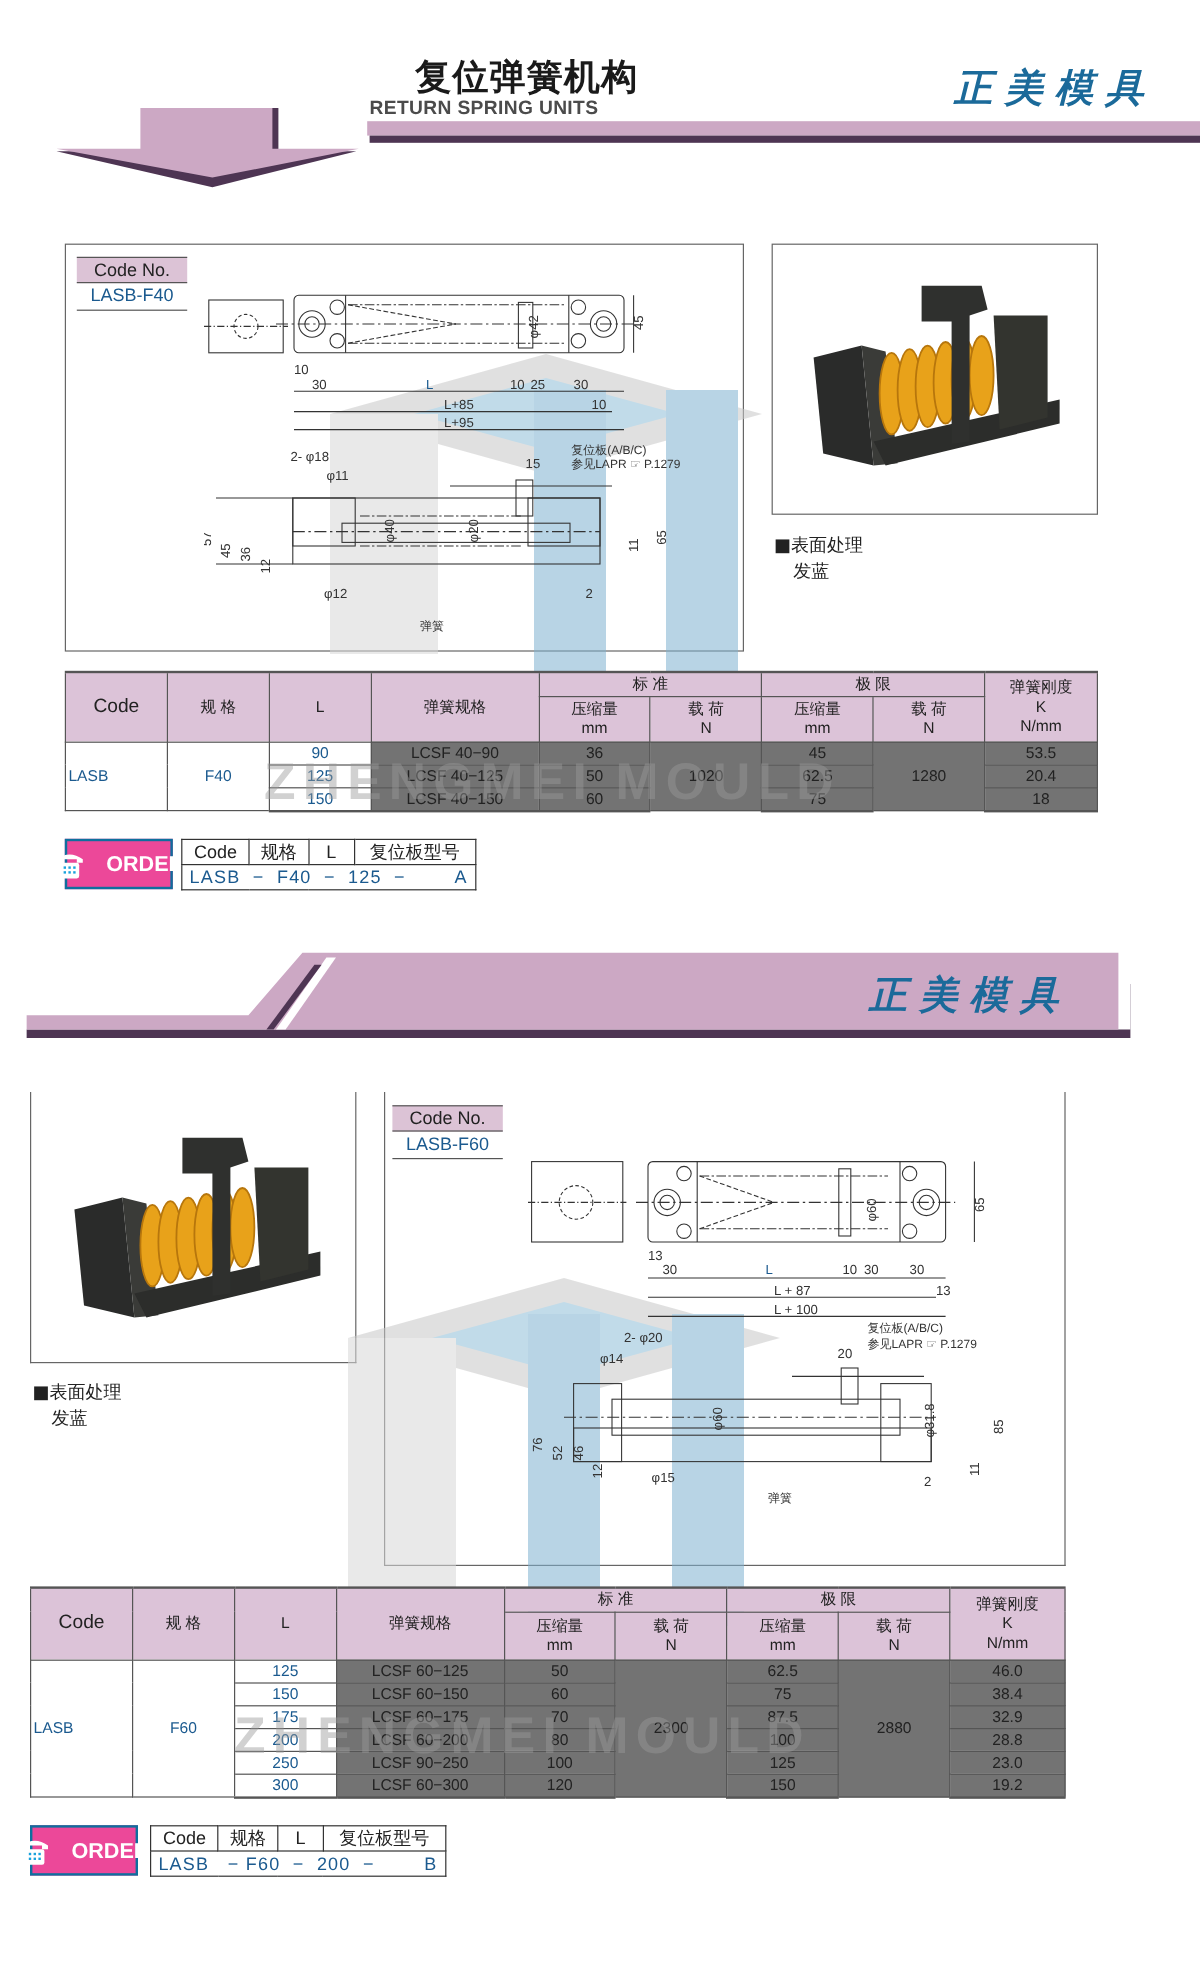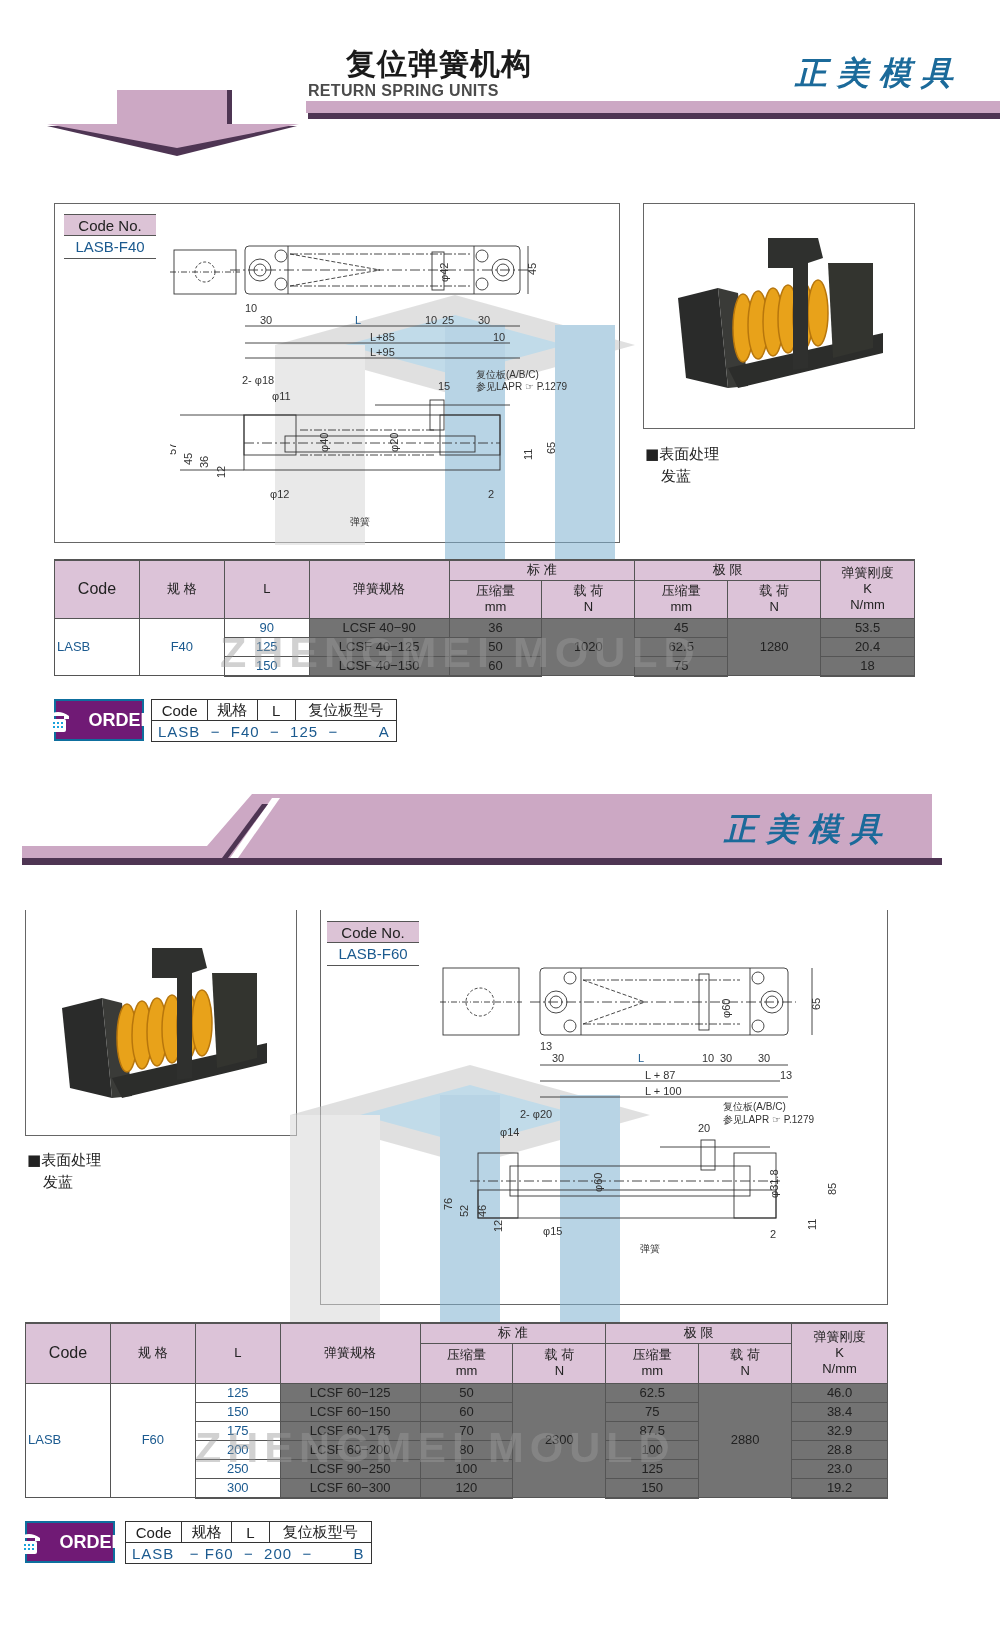--- a/index.html
+++ b/index.html
@@ -27,21 +27,21 @@
   table.spec th { background: #dcc3d8; font-weight: normal; color: #222; border: 1px solid #555; text-align: center; line-height: 16px; }
   table.spec td { border: 1px solid #555; text-align: center; height: 19px; line-height: 18px; padding: 0; }
   table.spec td.pink { background: #737373; }
   table.spec td.white { background: #ffffff; }
   table.spec td.blue { color: #1b5a8f; }
   table.spec tr.top-border th { border-top: 2px solid #555; }
   table.spec tr.last td { border-bottom: 2px solid #555; }
   table.spec th.big { font-size: 16px; }
 
   
-  .order-badge { background: #701a75; border: 2px solid #0e6f9e; color: #fff; font-weight: bold; font-size: 18px; display: flex; align-items: center; justify-content: center; gap: 18px; }
+  .order-badge { background: #ec4899; border: 2px solid #0e6f9e; color: #fff; font-weight: bold; font-size: 18px; display: flex; align-items: center; justify-content: center; gap: 18px; }
   .order-badge .phone { width: 26px; height: 24px; position: relative; }
   table.order { position: absolute; border-collapse: collapse; font-size: 15px; }
   table.order td { border: 1px solid #333; text-align: center; height: 21px; padding: 0 6px; }
   table.order td.val { color: #1b5a8f; text-align: left; letter-spacing: 1px; }
 
   .watermark { position: absolute; font-size: 43px; font-weight: bold; letter-spacing: 6px; opacity: 0.45; color: #9a9a9a; }
 </style>
 </head>
 <body>
 

